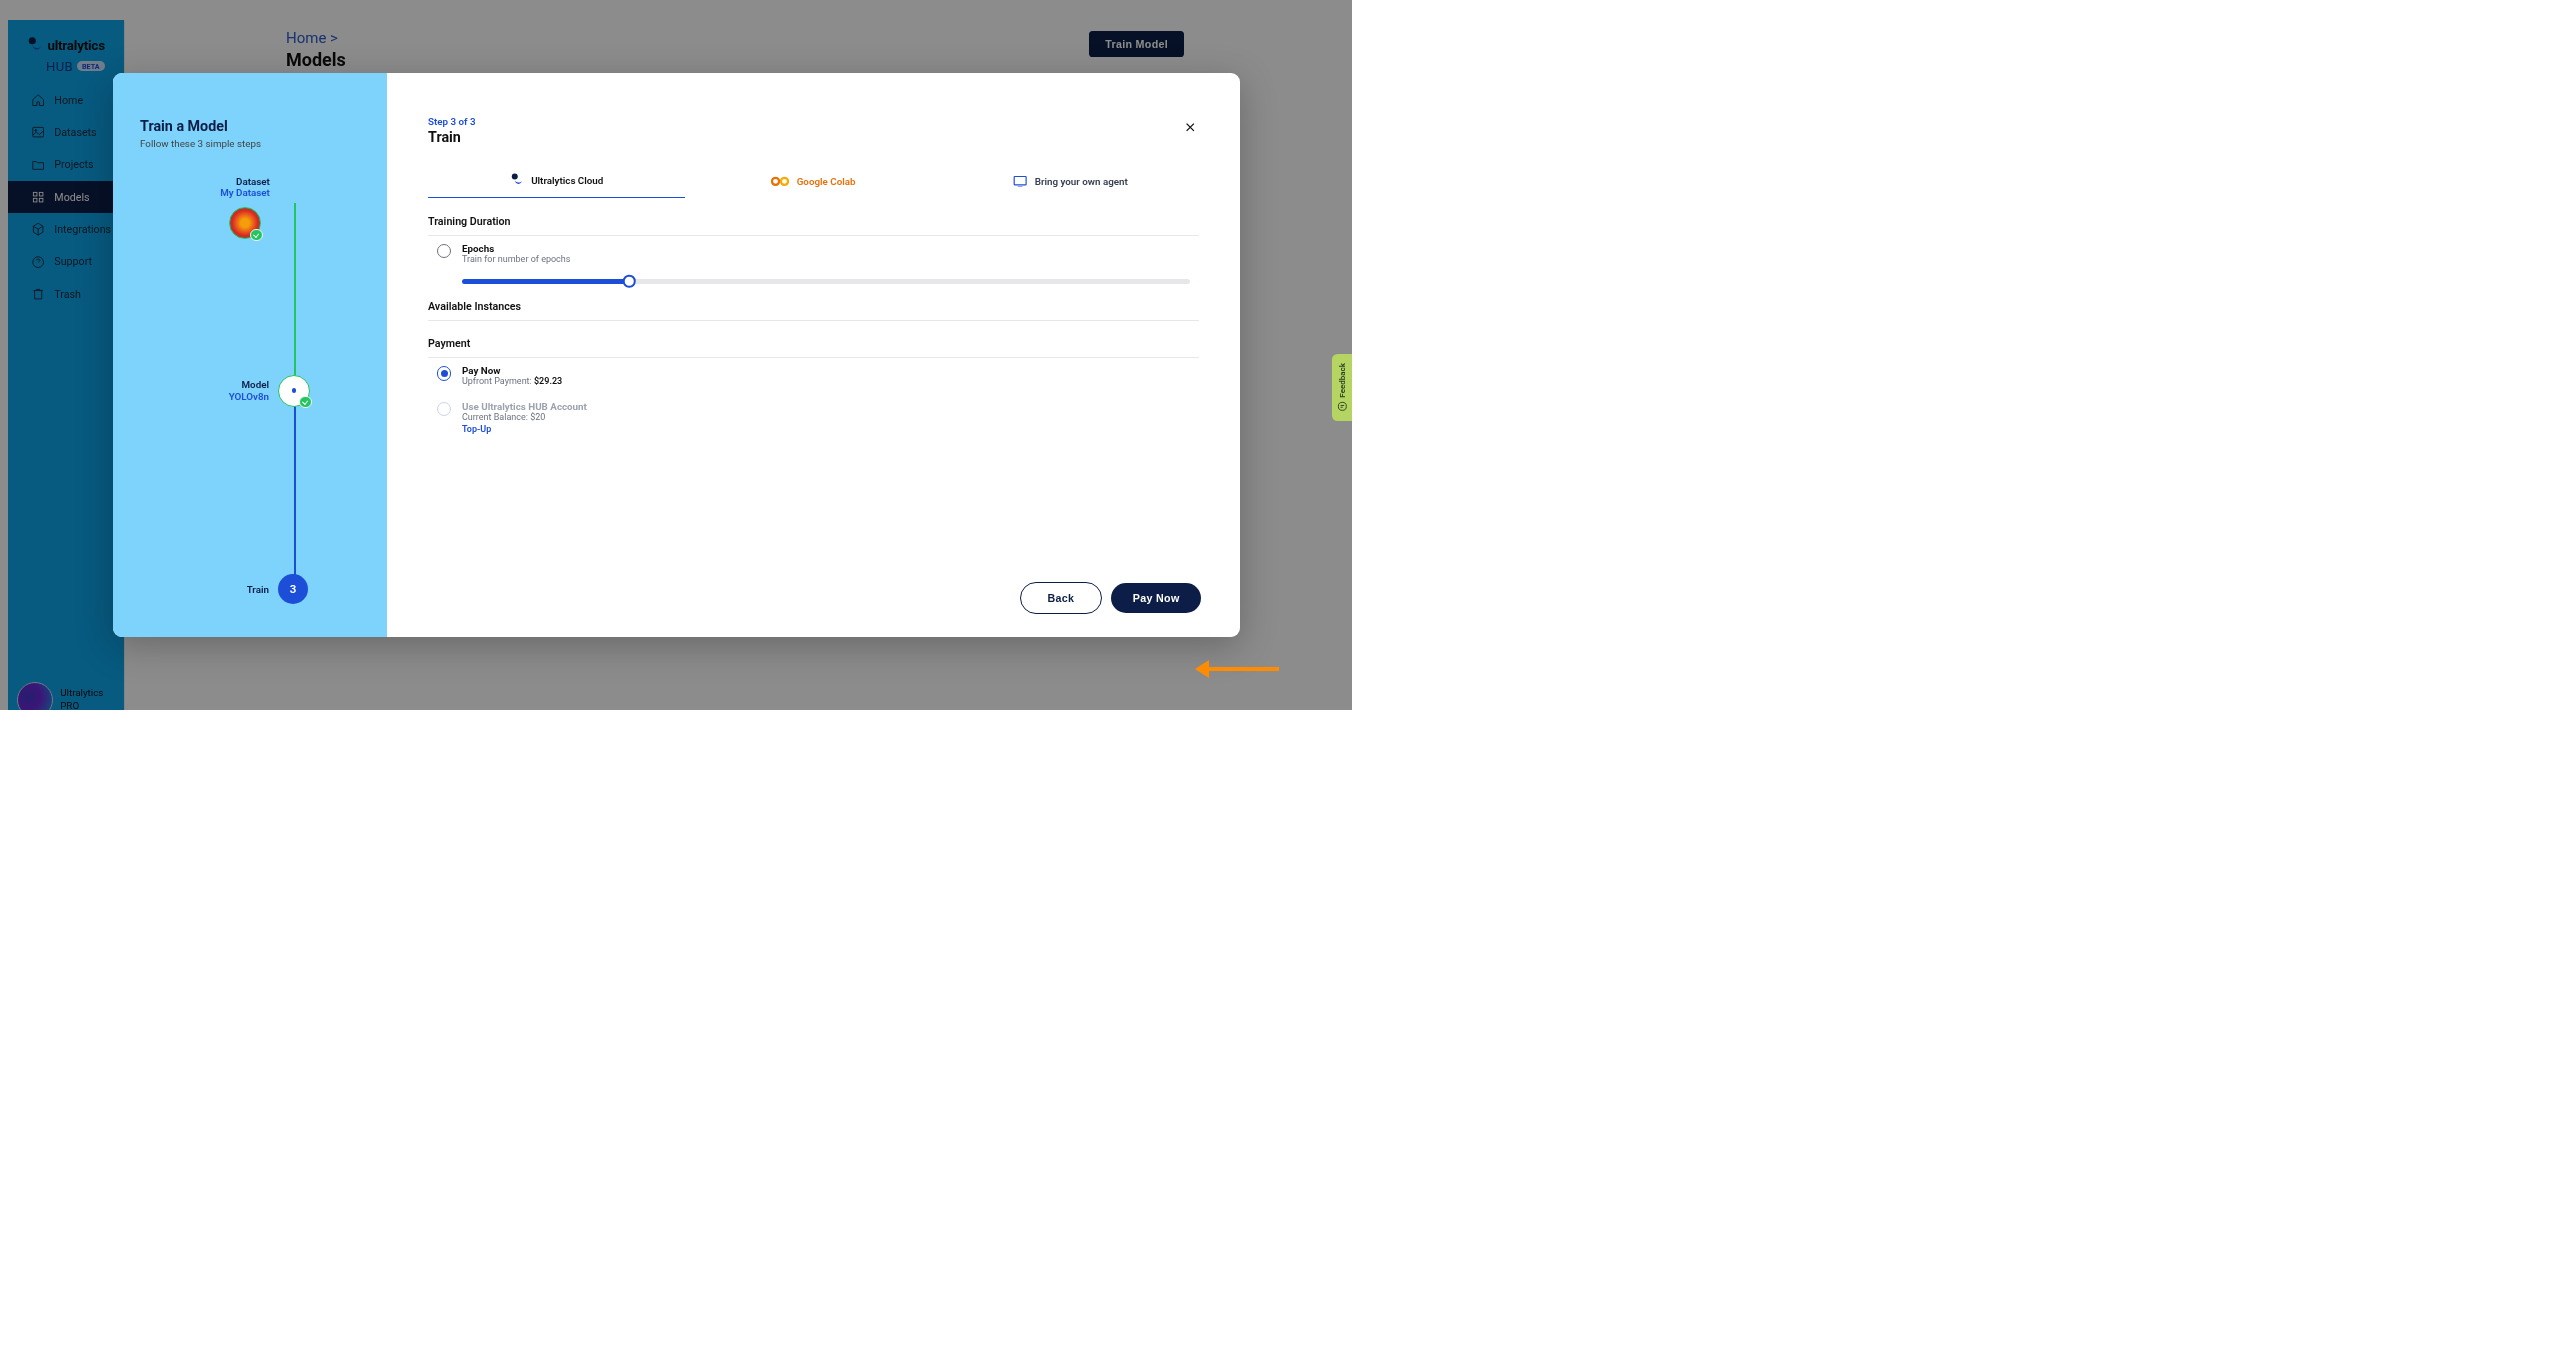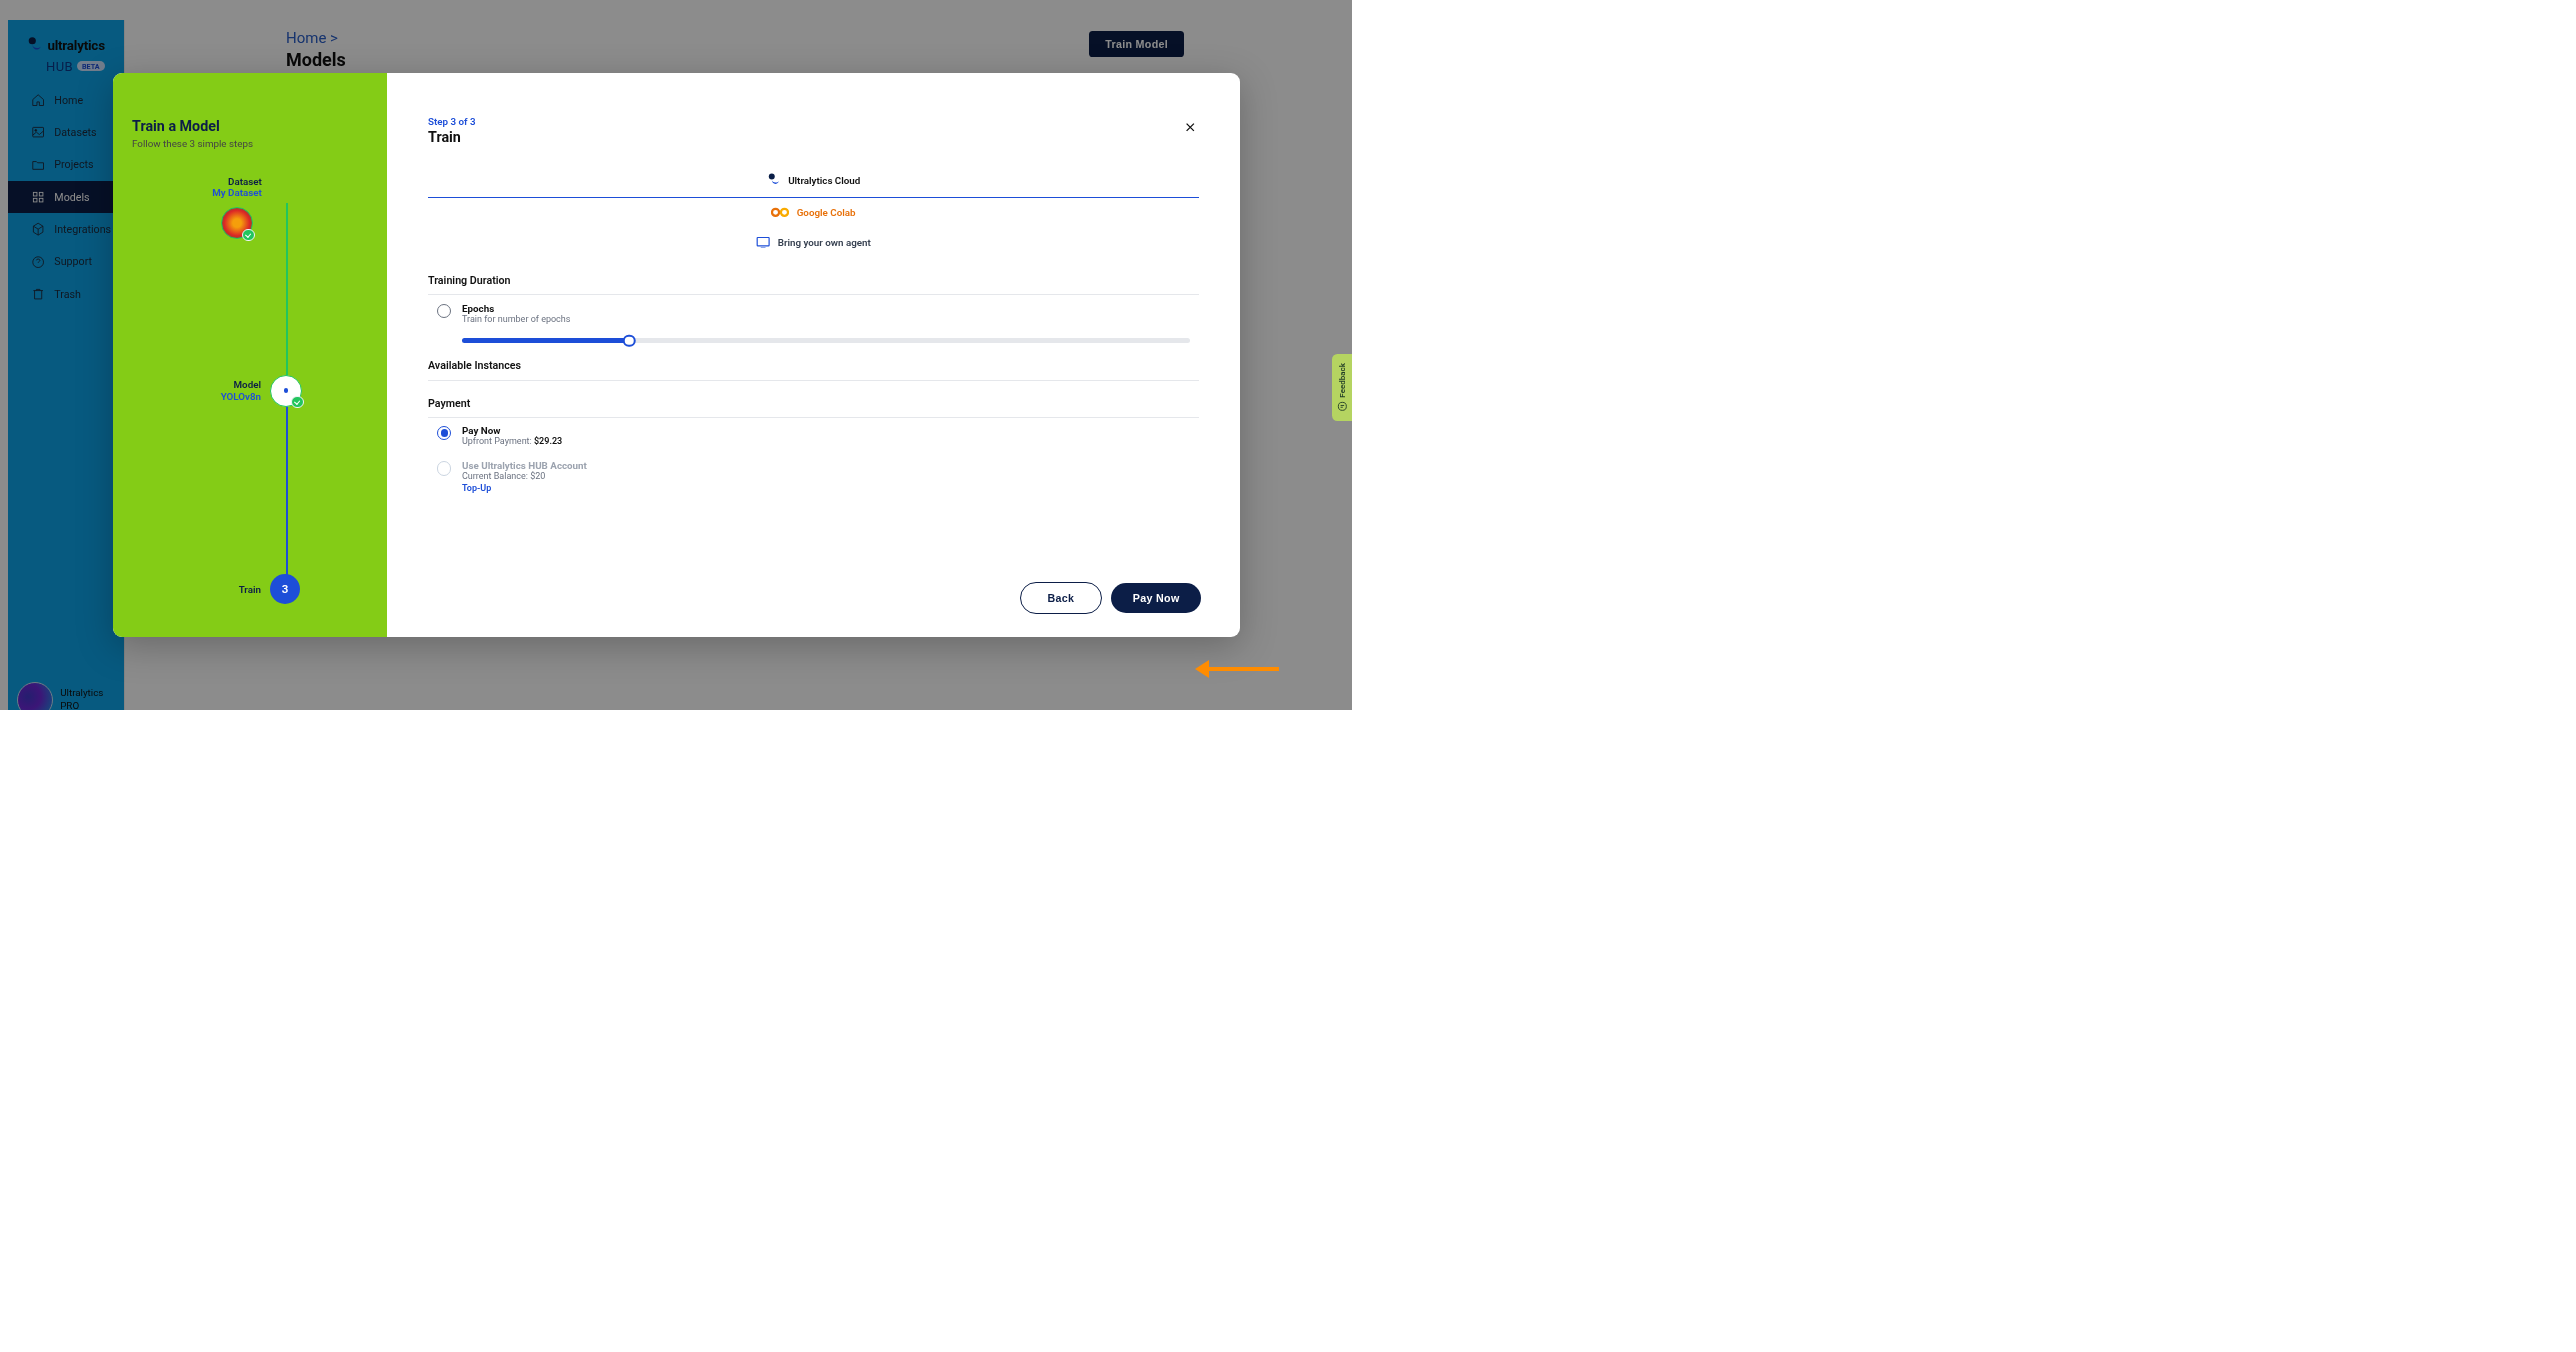--- a/index.html
+++ b/index.html
@@ -28,21 +28,21 @@
     
     
     .page-header { position: absolute; left: 286px; top: 29px; z-index: 1; }
     .breadcrumb { font-size: 15px; color: #2a5fc9; }
     .page-title { font-size: 18px; font-weight: 700; color: #111; margin-top: 1.8px; }
     .header-btn { position: absolute; right: 168px; top: 31px; background: #0c1e47; color: #fff; border: none; padding: 7.2px 16px; border-radius: 3.6px; font-size: 10.7px; font-weight: 600; letter-spacing: 0.3px; z-index: 1; }
     
     
     .modal { position: absolute; left: 113px; top: 73px; width: 1127px; height: 564px; background: #fff; border-radius: 9px; z-index: 10; display: flex; overflow: hidden; box-shadow: 0 9px 36px rgba(0,0,0,0.25); }
     
-    .modal-left { width: 274px; background: #84cc16; padding: 45px 19px; position: relative; }
+    .modal-left { width: 274px; background: #7dd3fc; padding: 45px 27px; position: relative; }
     .left-title { font-size: 14.3px; font-weight: 700; color: #0c1e47; }
     .left-sub { font-size: 9.8px; color: #444; margin-top: 3.6px; }
     
     .steps-wrap { position: relative; margin-top: 27px; height: 429px; }
     .step-line { position: absolute; left: 154px; width: 1.8px; background: #22c55e; }
     .step-line.l1 { top: 27px; height: 188px; }
     .step-line.l2 { top: 215px; height: 188px; background: #1d4ed8; }
     
     .step { position: absolute; display: flex; align-items: center; gap: 9px; }
     .step-labels { text-align: right; font-size: 9.8px; }
@@ -60,21 +60,21 @@
     .step.s2 { left: 40px; top: 199px; width: 130px; justify-content: flex-end; }
     .step.s3 { left: 40px; top: 398px; width: 130px; justify-content: flex-end; }
     
     
     .modal-right { flex: 1; padding: 43px 41px 25px; position: relative; }
     .step-ind { font-size: 9.8px; color: #1d4ed8; font-weight: 600; }
     .right-title { font-size: 14.3px; font-weight: 700; color: #111; margin-top: 1.8px; }
     .close-x { position: absolute; right: 39px; top: 43px; width: 21.5px; height: 21.5px; cursor: pointer; display: flex; align-items: center; justify-content: center; }
     .close-x svg { width: 12.5px; height: 12.5px; stroke: #111; stroke-width: 2.5; }
     
-    .tabs { display: flex; margin-top: 19.7px; border-bottom: 0.9px solid transparent; flex-direction: column; }
+    .tabs { display: flex; margin-top: 19.7px; border-bottom: 0.9px solid transparent; }
     .tab { flex: 1; text-align: center; padding: 9px; font-size: 9.8px; font-weight: 600; display: flex; align-items: center; justify-content: center; gap: 7.2px; cursor: pointer; color: #374151; }
     .tab.active { color: #111; border-bottom: 1.3px solid #1d4ed8; }
     .tab.colab { color: #e8710a; }
     .tab-icon { display: inline-flex; }
     
     .section-head { font-size: 10.7px; font-weight: 600; color: #111; margin-top: 16px; padding-bottom: 7.2px; border-bottom: 0.9px solid #e5e7eb; }
     
     .radio-row { display: flex; align-items: flex-start; gap: 10.7px; padding: 7.2px 9px; }
     .radio { width: 14.3px; height: 14.3px; border: 1.8px solid #6b7280; border-radius: 50%; margin-top: 0.9px; flex-shrink: 0; }
     .radio.sel { border-color: #1d4ed8; display: flex; align-items: center; justify-content: center; }

